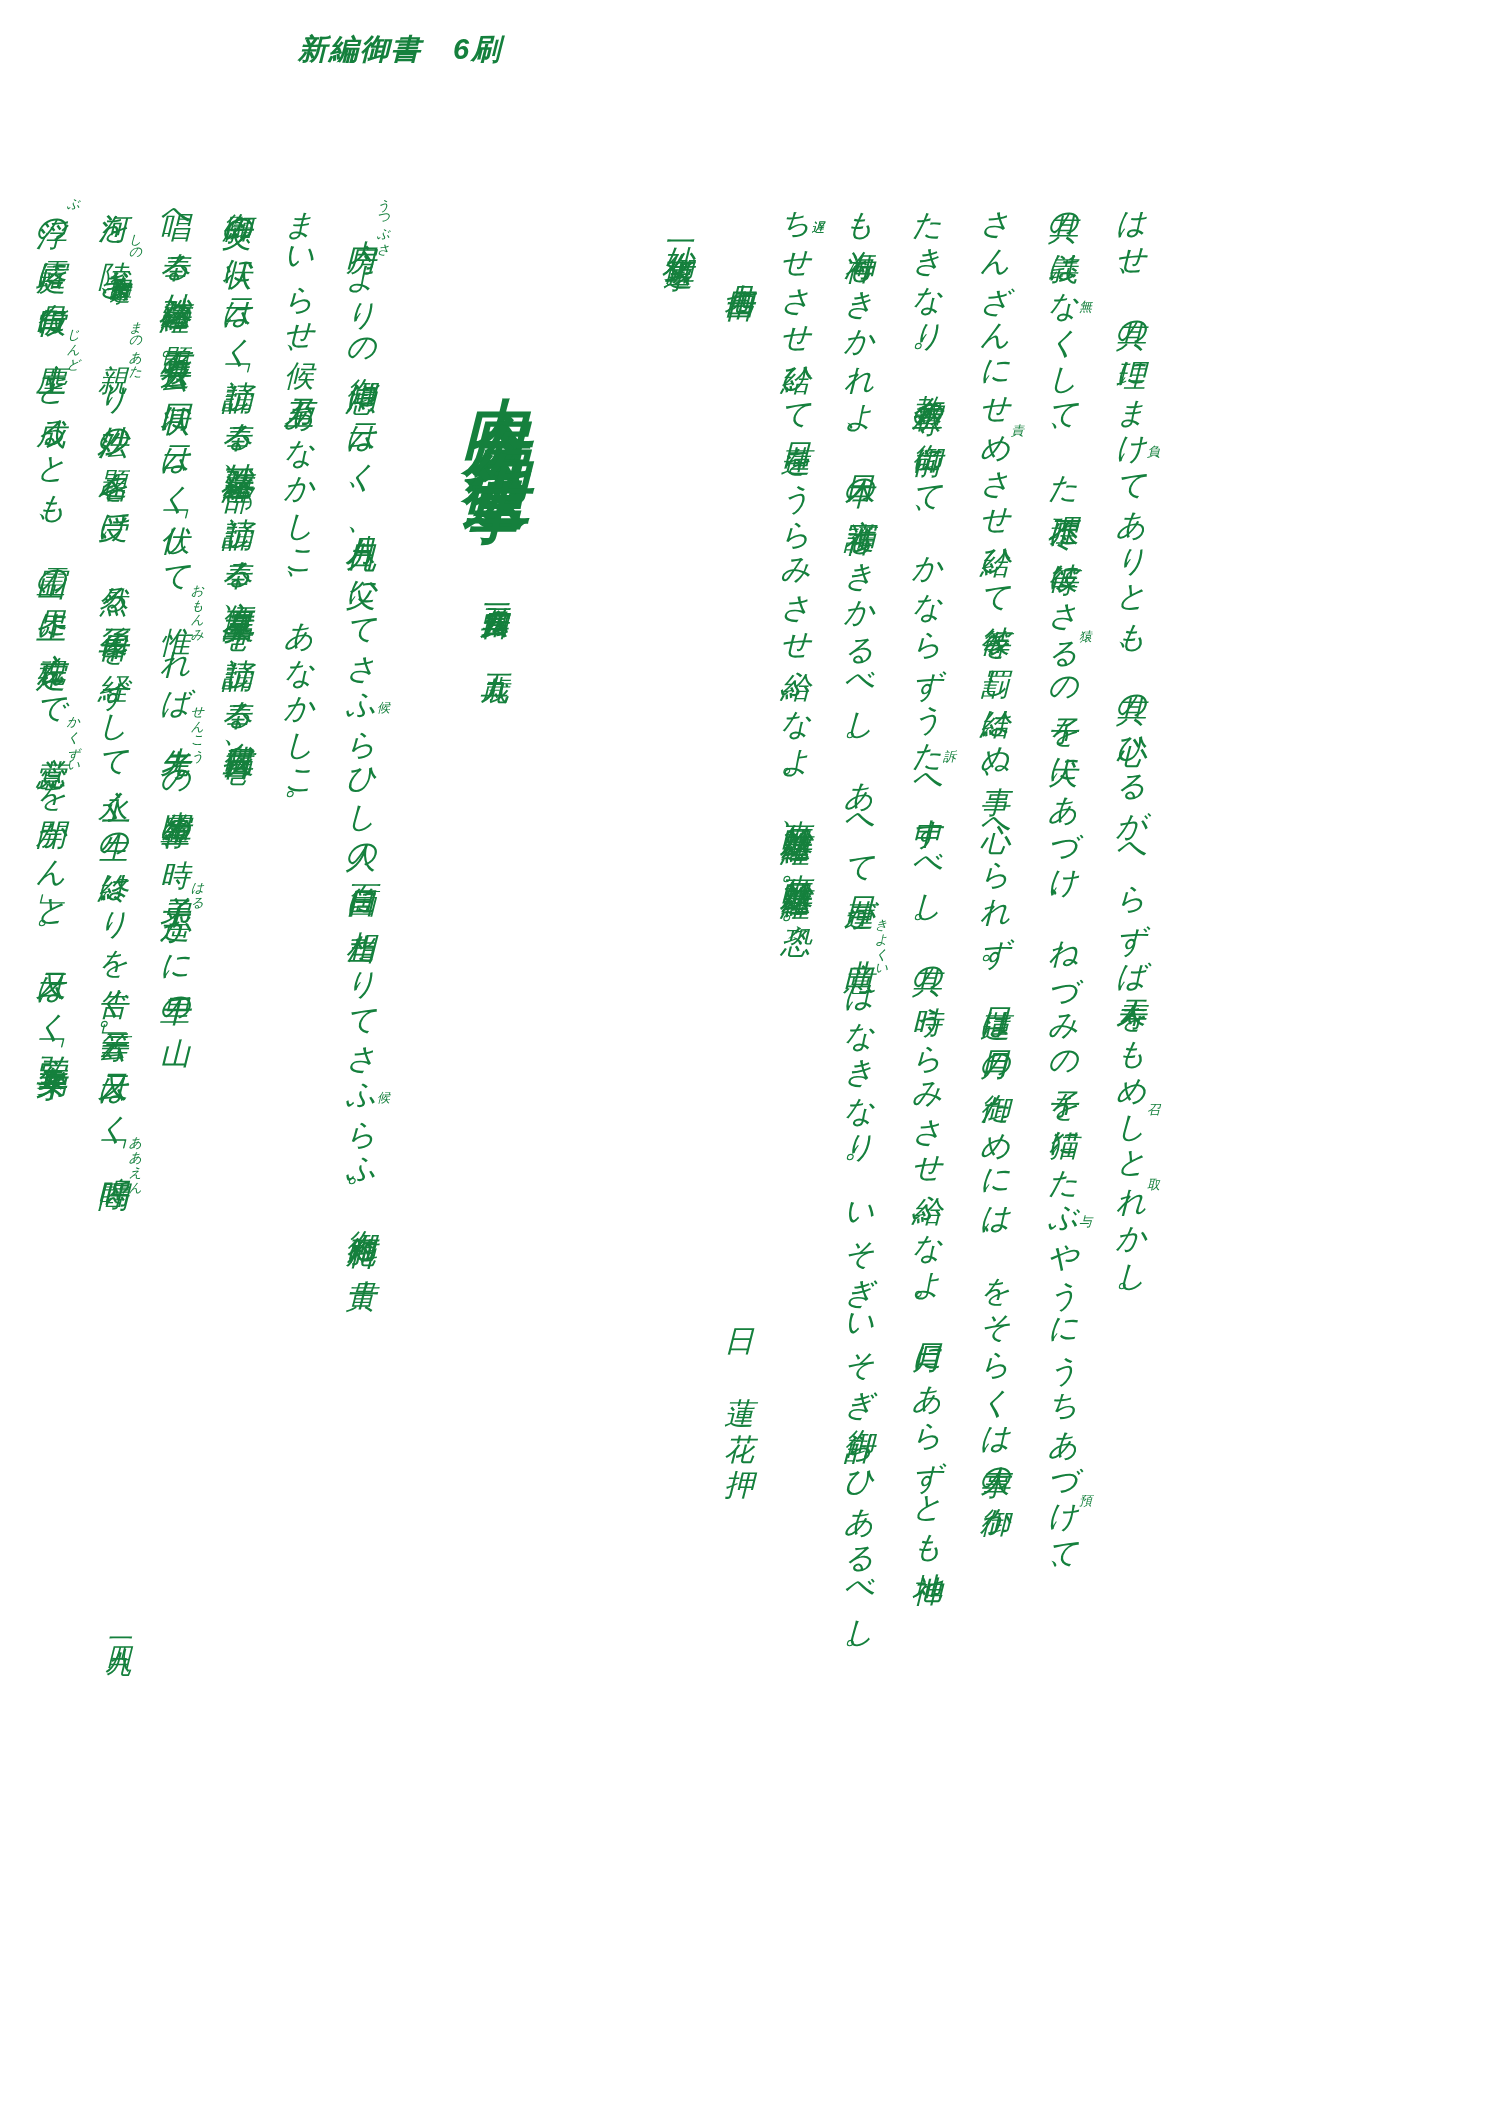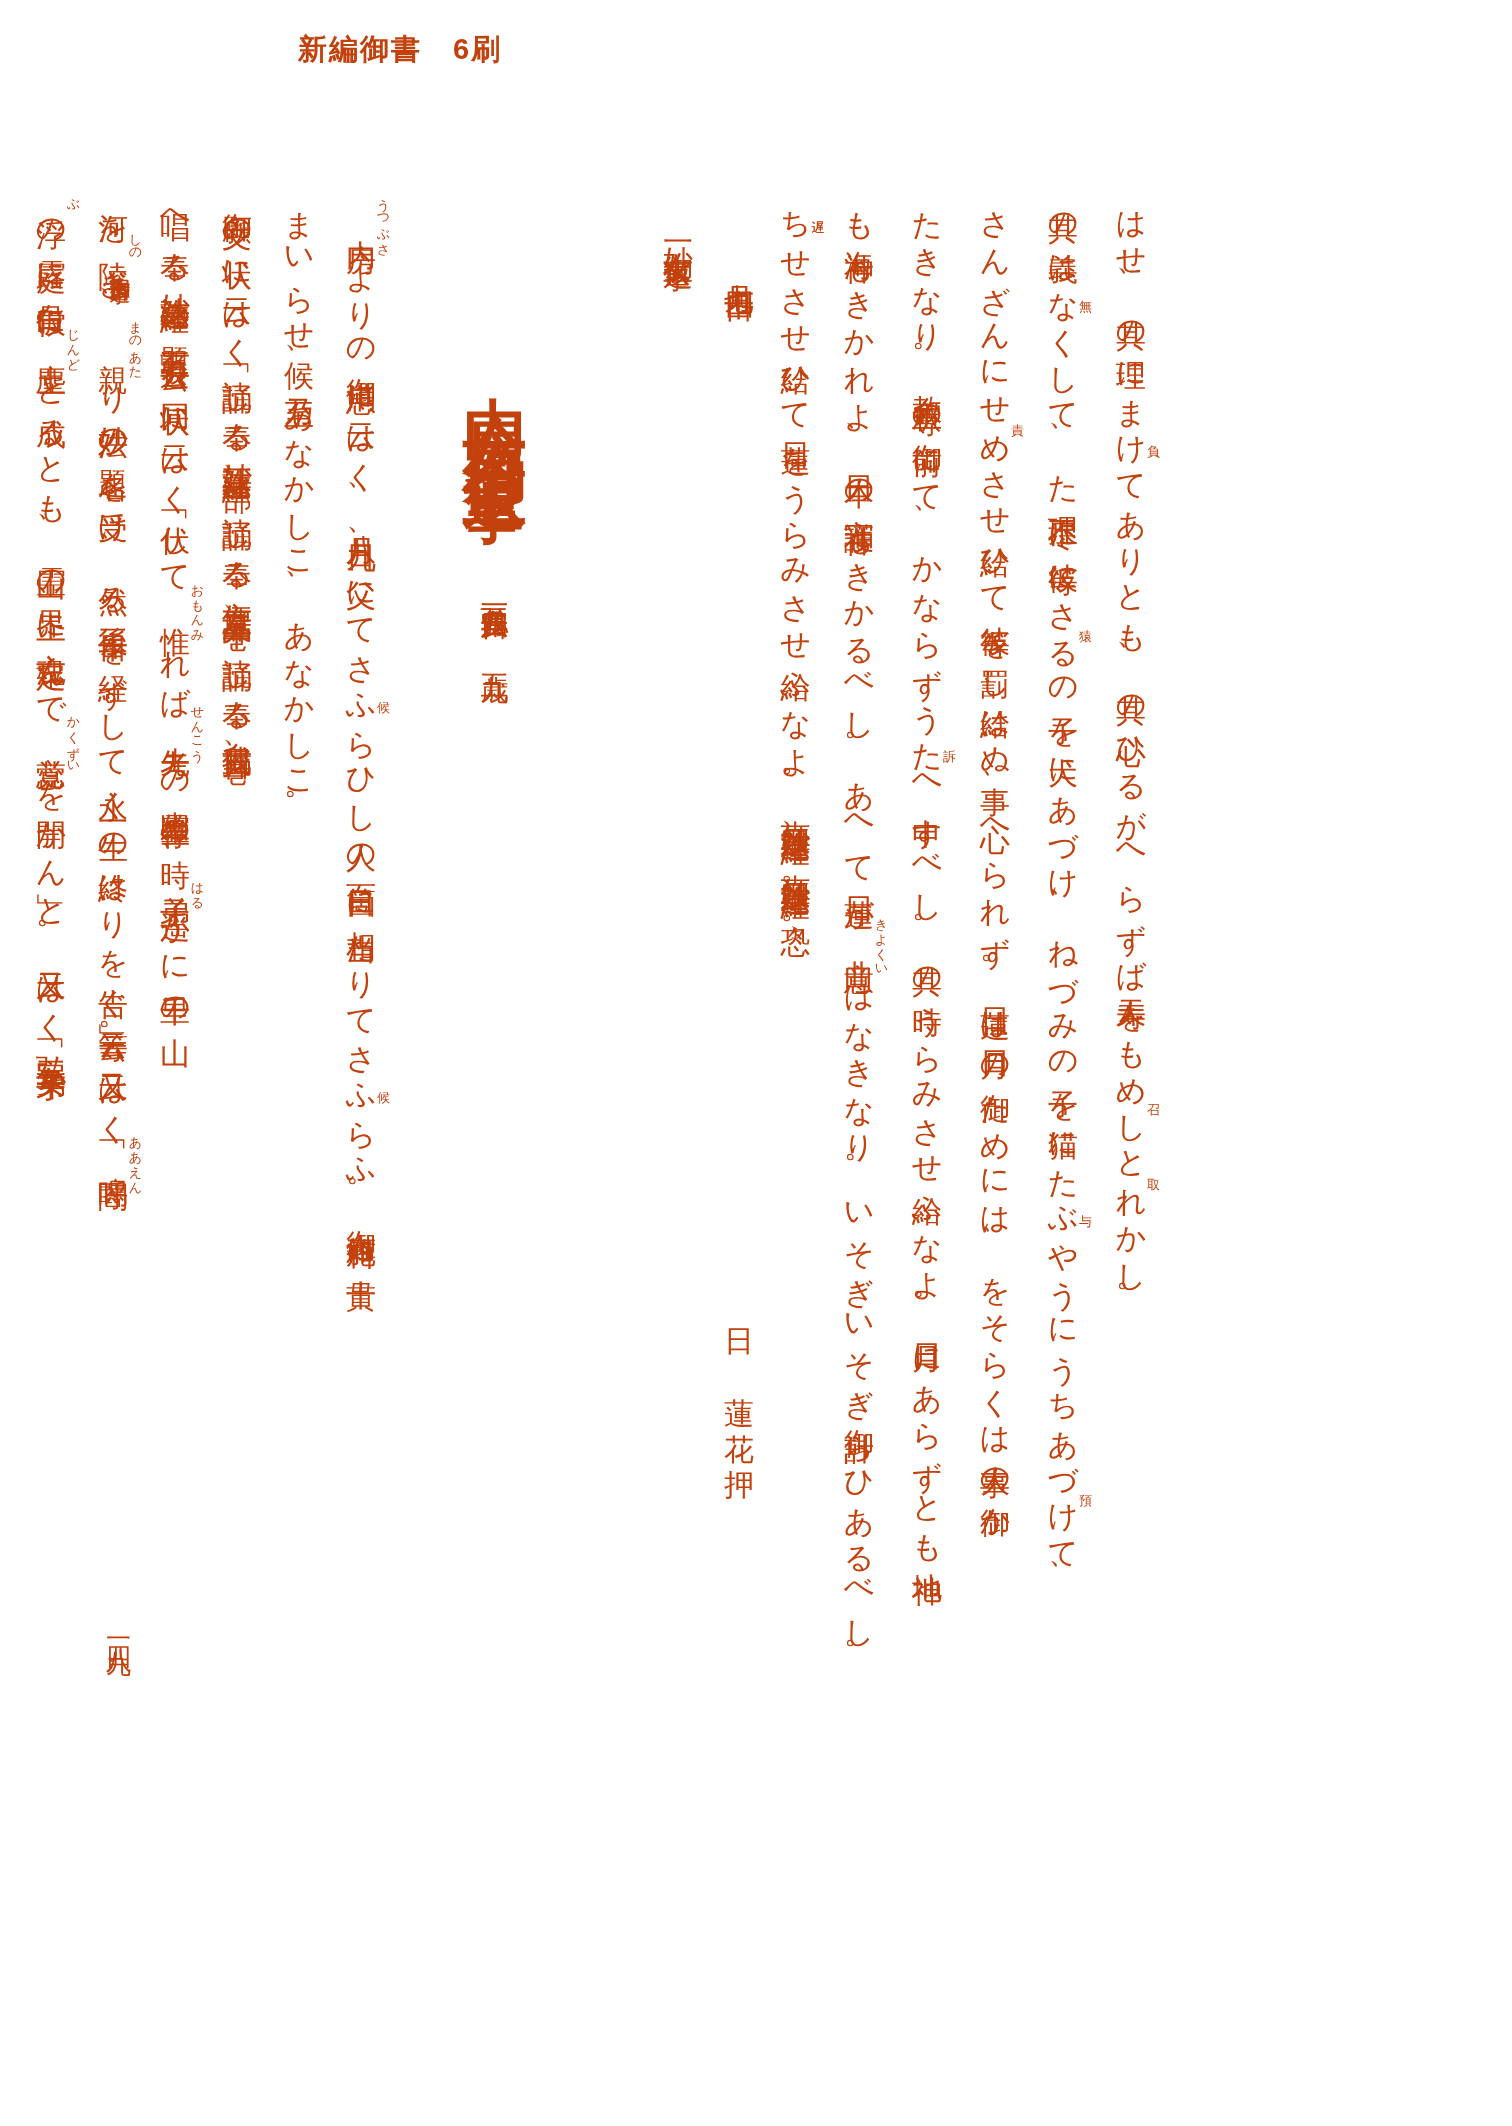--- a/index.html
+++ b/index.html
@@ -1,22 +1,23 @@
 <!DOCTYPE html>
 <html><head>
 <meta charset="utf-8">
 <style>
   html,body{margin:0;padding:0;background:#ffffff;}
   .sheet{
     position:relative;
     width:1360px;height:2126px;
     background:#ffffff;
-    color:#c2410c;
+    color:#15803d;
     font-family:"Liberation Serif","DejaVu Serif",serif;
     overflow:hidden;
+    font-style:italic;
   }
   .header{
     position:absolute;left:298px;top:30px;
     font-family:"Liberation Sans","DejaVu Sans",sans-serif;
     font-size:29px;font-weight:bold;letter-spacing:2px;
     white-space:nowrap;
   }
   .textarea{
     position:absolute;top:190px;height:1690px;
     writing-mode:vertical-rl;

